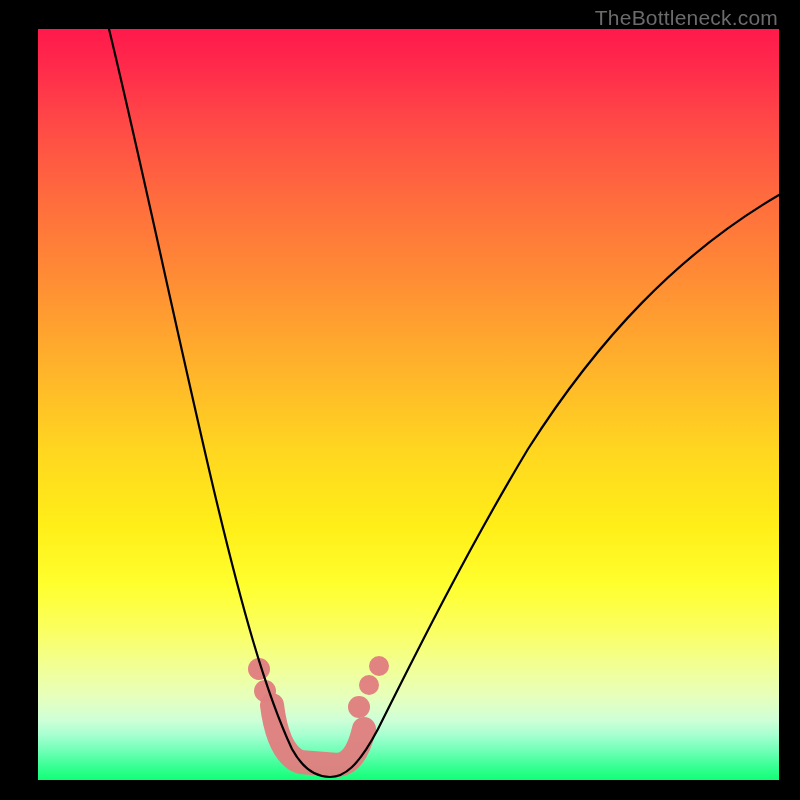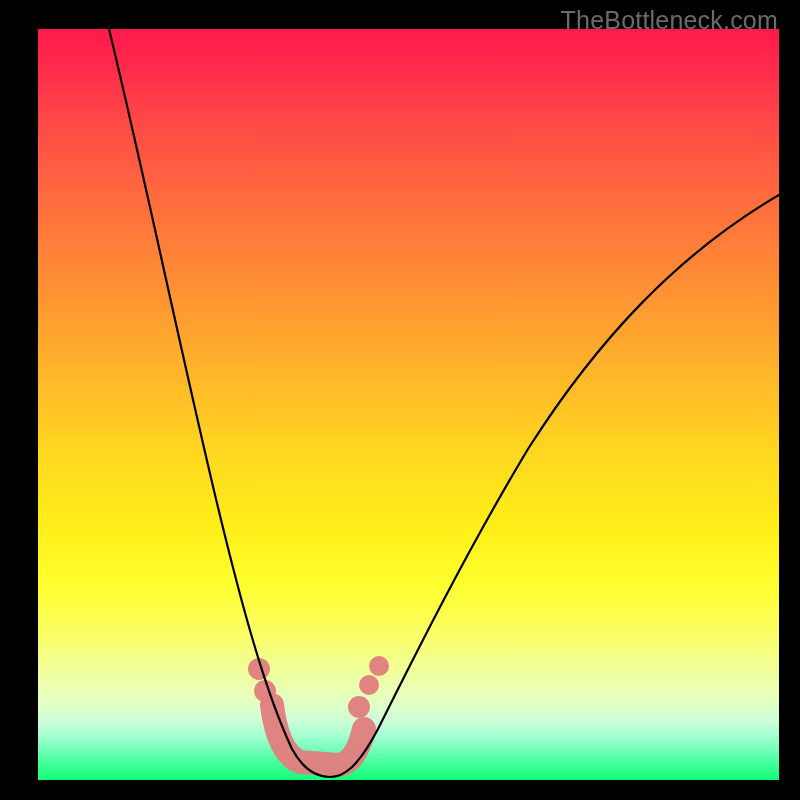--- a/index.html
+++ b/index.html
@@ -52,21 +52,21 @@
       #73ffb9 96%,
       #3dff97 98%,
       #11ff77 100%
     );
   }
   .watermark {
     position: absolute;
     top: 6px;
     right: 22px;
     color: #6b6b6b;
-    font-size: 25px;
+    font-size: 21px;
     font-weight: 500;
     letter-spacing: 0.2px;
     user-select: none;
   }
   svg.curves {
     position: absolute;
     left: 0;
     top: 0;
     width: 100%;
     height: 100%;

